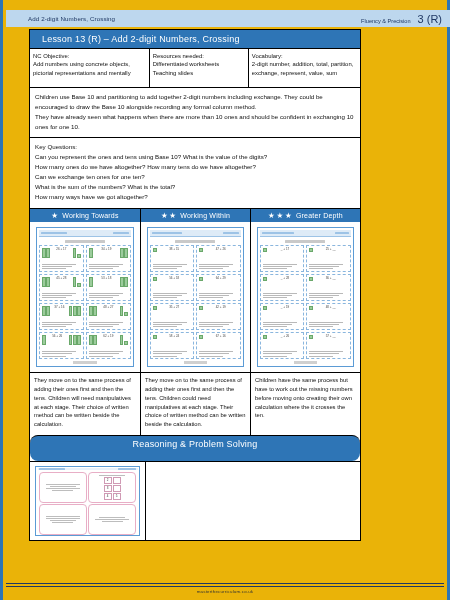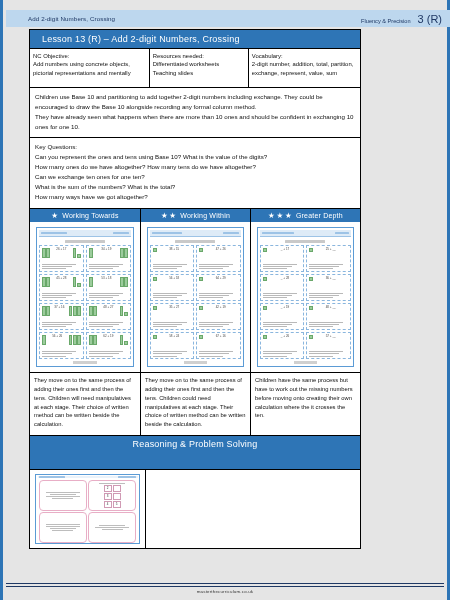--- a/index.html
+++ b/index.html
@@ -8,21 +8,21 @@
     background:#ffffff;
     font-family:"Liberation Sans", sans-serif;
     overflow:hidden;
   }
   
   .page{
     position:absolute;left:0;top:0;width:450px;height:600px;
     box-sizing:border-box;
     border-left:3px solid #2e75b6;
     border-right:3px solid #2e75b6;
-    background:#e5e5e5;
+    background:#eab308;
   }
   
   .topbar{
     position:absolute;left:3px;top:10px;width:444px;height:17px;
     background:#bdd7ee;
     box-sizing:border-box;
     display:flex;align-items:center;
   }
   .topbar .tb-left{
     font-size:6.2px;color:#1f3864;padding-left:22px;letter-spacing:.1px;
@@ -124,21 +124,21 @@
   .ws-lines{display:flex;flex-direction:column;gap:1.4px;margin-top:1px;}
   .ws-lines u{display:block;height:.9px;background:#b9b9b9;text-decoration:none;}
   .ws-lines u.w1{width:88%;}
   .ws-lines u.w2{width:76%;}
   .ws-lines u.w3{width:62%;}
   .ws-foot{height:3px;margin:2px auto 0 auto;width:26%;background:#d0d0d0;}
 
   
   .reason-band{
     background:#2e75b6;color:#fff;text-align:center;
-    font-size:9px;padding:3px 0 20px 0;border-top:1px solid #000;letter-spacing:.2px;
+    font-size:9px;padding:3px 0 12px 0;border-top:1px solid #000;letter-spacing:.2px;border-radius:8px;
   }
   .reason-body{display:flex;border-top:1px solid #000;align-items:stretch;min-height:78px;}
   .reason-thumb{
     box-sizing:border-box;padding:4px 5px;display:flex;align-items:flex-start;
     border-right:1px solid #000;
   }
   .reason-text{
     flex:1;display:flex;align-items:center;justify-content:center;
     padding:4px 10px;font-size:7.4px;line-height:1.75;color:#111;text-align:left;
   }

